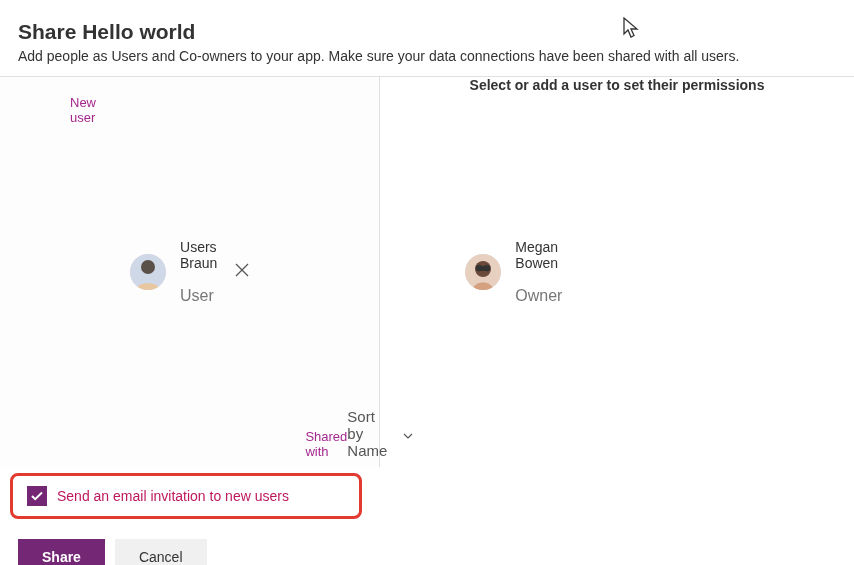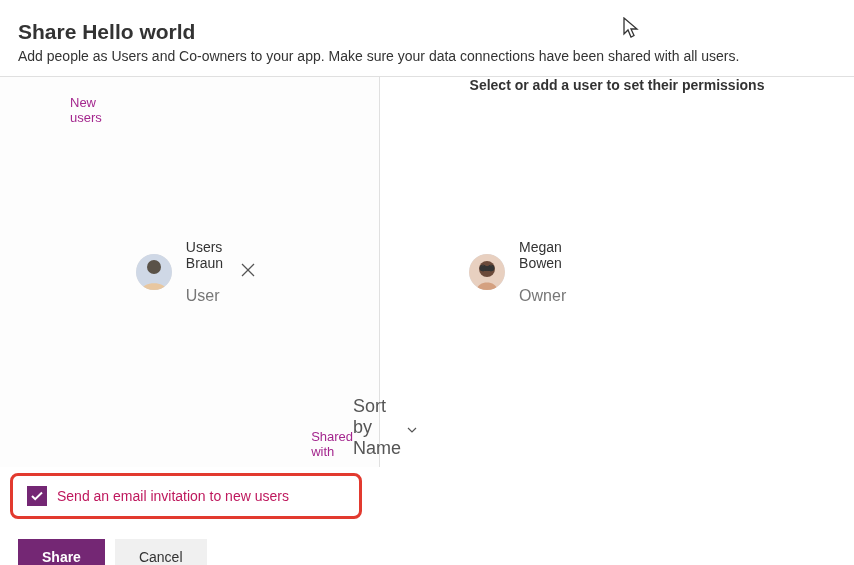--- a/index.html
+++ b/index.html
@@ -62,25 +62,25 @@
       display: flex;
       justify-content: space-between;
       align-items: flex-end;
       padding: 18px 18px 8px 34px;
     }
     .shared-header .lbl {
       font-size: 13px;
       color: #a4278e;
     }
     .sort {
-      font-size: 18px;
+      font-size: 15px;
       color: #555;
       display: flex;
       align-items: center;
-      gap: 6px;
+      gap: 16px;
       cursor: pointer;
     }
     .chev {
       display: inline-block;
       width: 10px;
     }
     .user-row {
       display: flex;
       align-items: center;
       padding: 10px 18px 10px 34px;
@@ -175,21 +175,21 @@
   <div class="subtitle">Add people as Users and Co-owners to your app. Make sure your data connections have been shared with all users.</div>
 </div>
 <hr class="divider">
 
 <div class="content">
   <div class="left-panel">
     <div class="search-wrap">
       <input class="search-input" type="text" value="enrico" style="">
     </div>
 
-    <div class="section-label">New users</div>
+    <div class="section-label">New user</div>
 
     <div class="user-row">
       <div class="avatar">
         <svg viewBox="0 0 36 36">
             <circle cx="18" cy="18" r="18" fill="#cfd8e6"></circle>
             <circle cx="18" cy="13" r="7" fill="#5a5248"></circle>
             <path d="M6 36c0-9 24-9 24 0z" fill="#e8c7a0"></path>
           </svg>
       </div>
       <div class="user-info">

